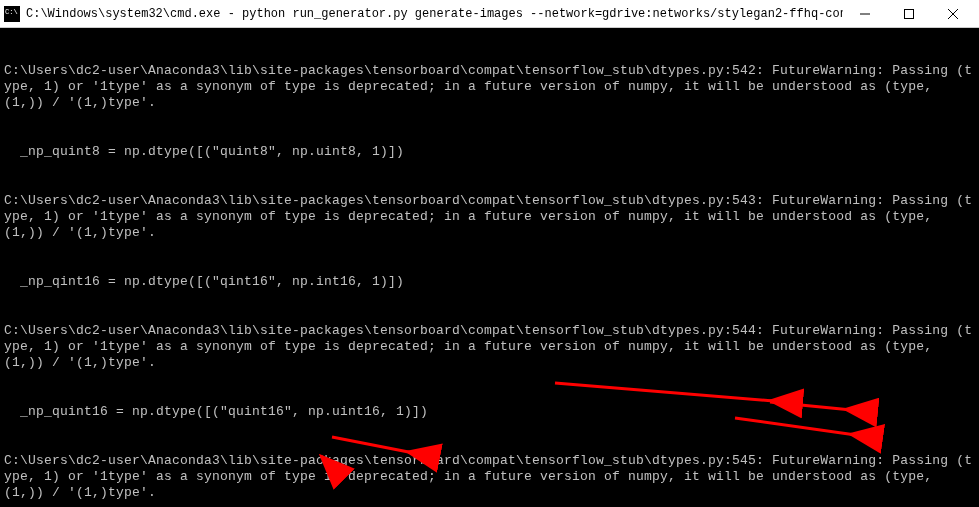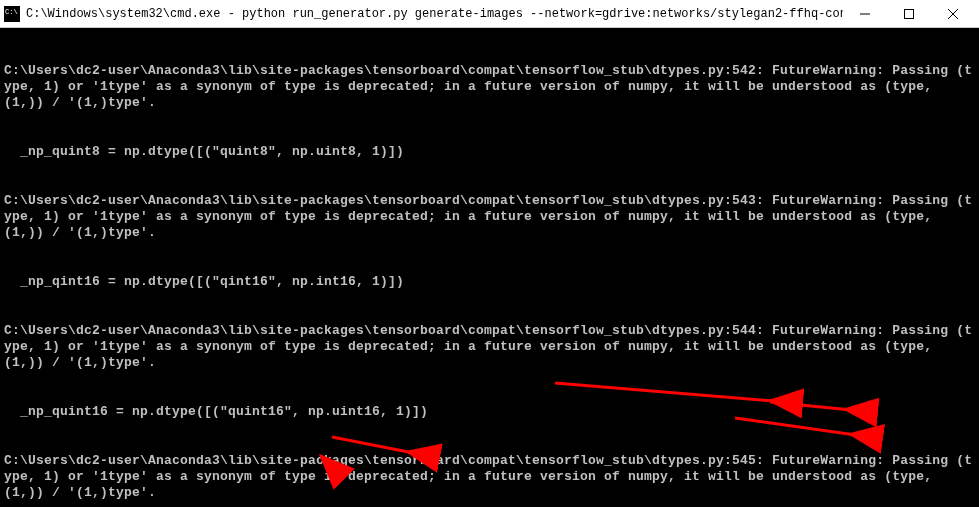--- a/index.html
+++ b/index.html
@@ -64,21 +64,20 @@
       padding: 2px 4px;
       color: #c0c0c0;
       line-height: 1.25;
       white-space: pre-wrap;
       word-break: break-all;
       font-size: 13px;
       letter-spacing: 0.2px;
     }
     .terminal-line {
       min-height: 16px;
-      font-weight: bold;
     }
     .arrow {
       position: absolute;
       pointer-events: none;
     }
     .arrow svg {
       overflow: visible;
     }
   </style>
 </head>

